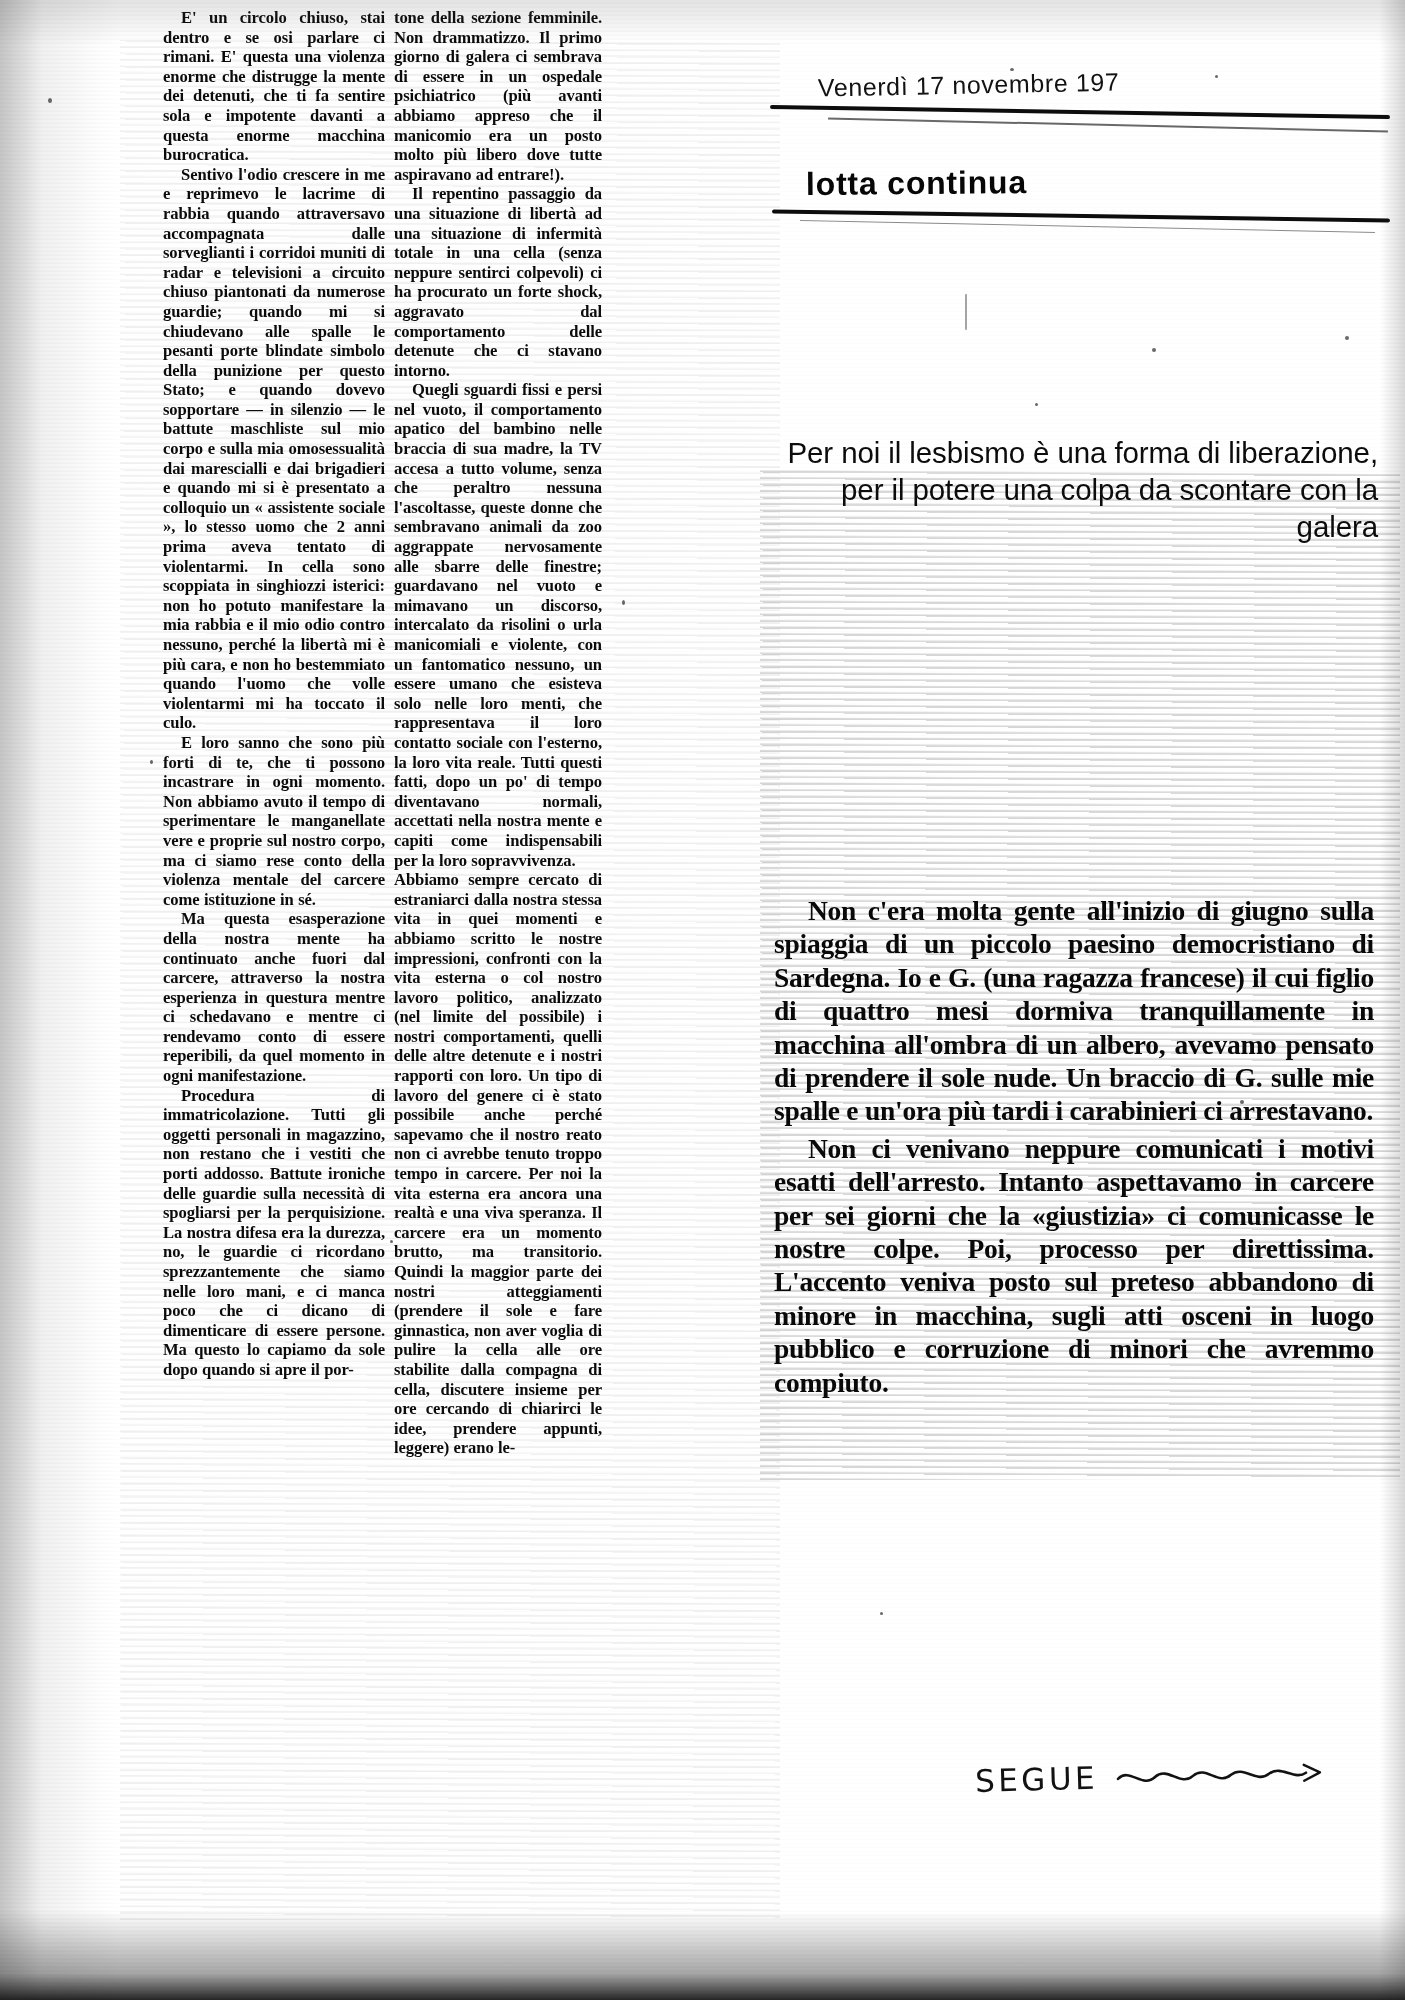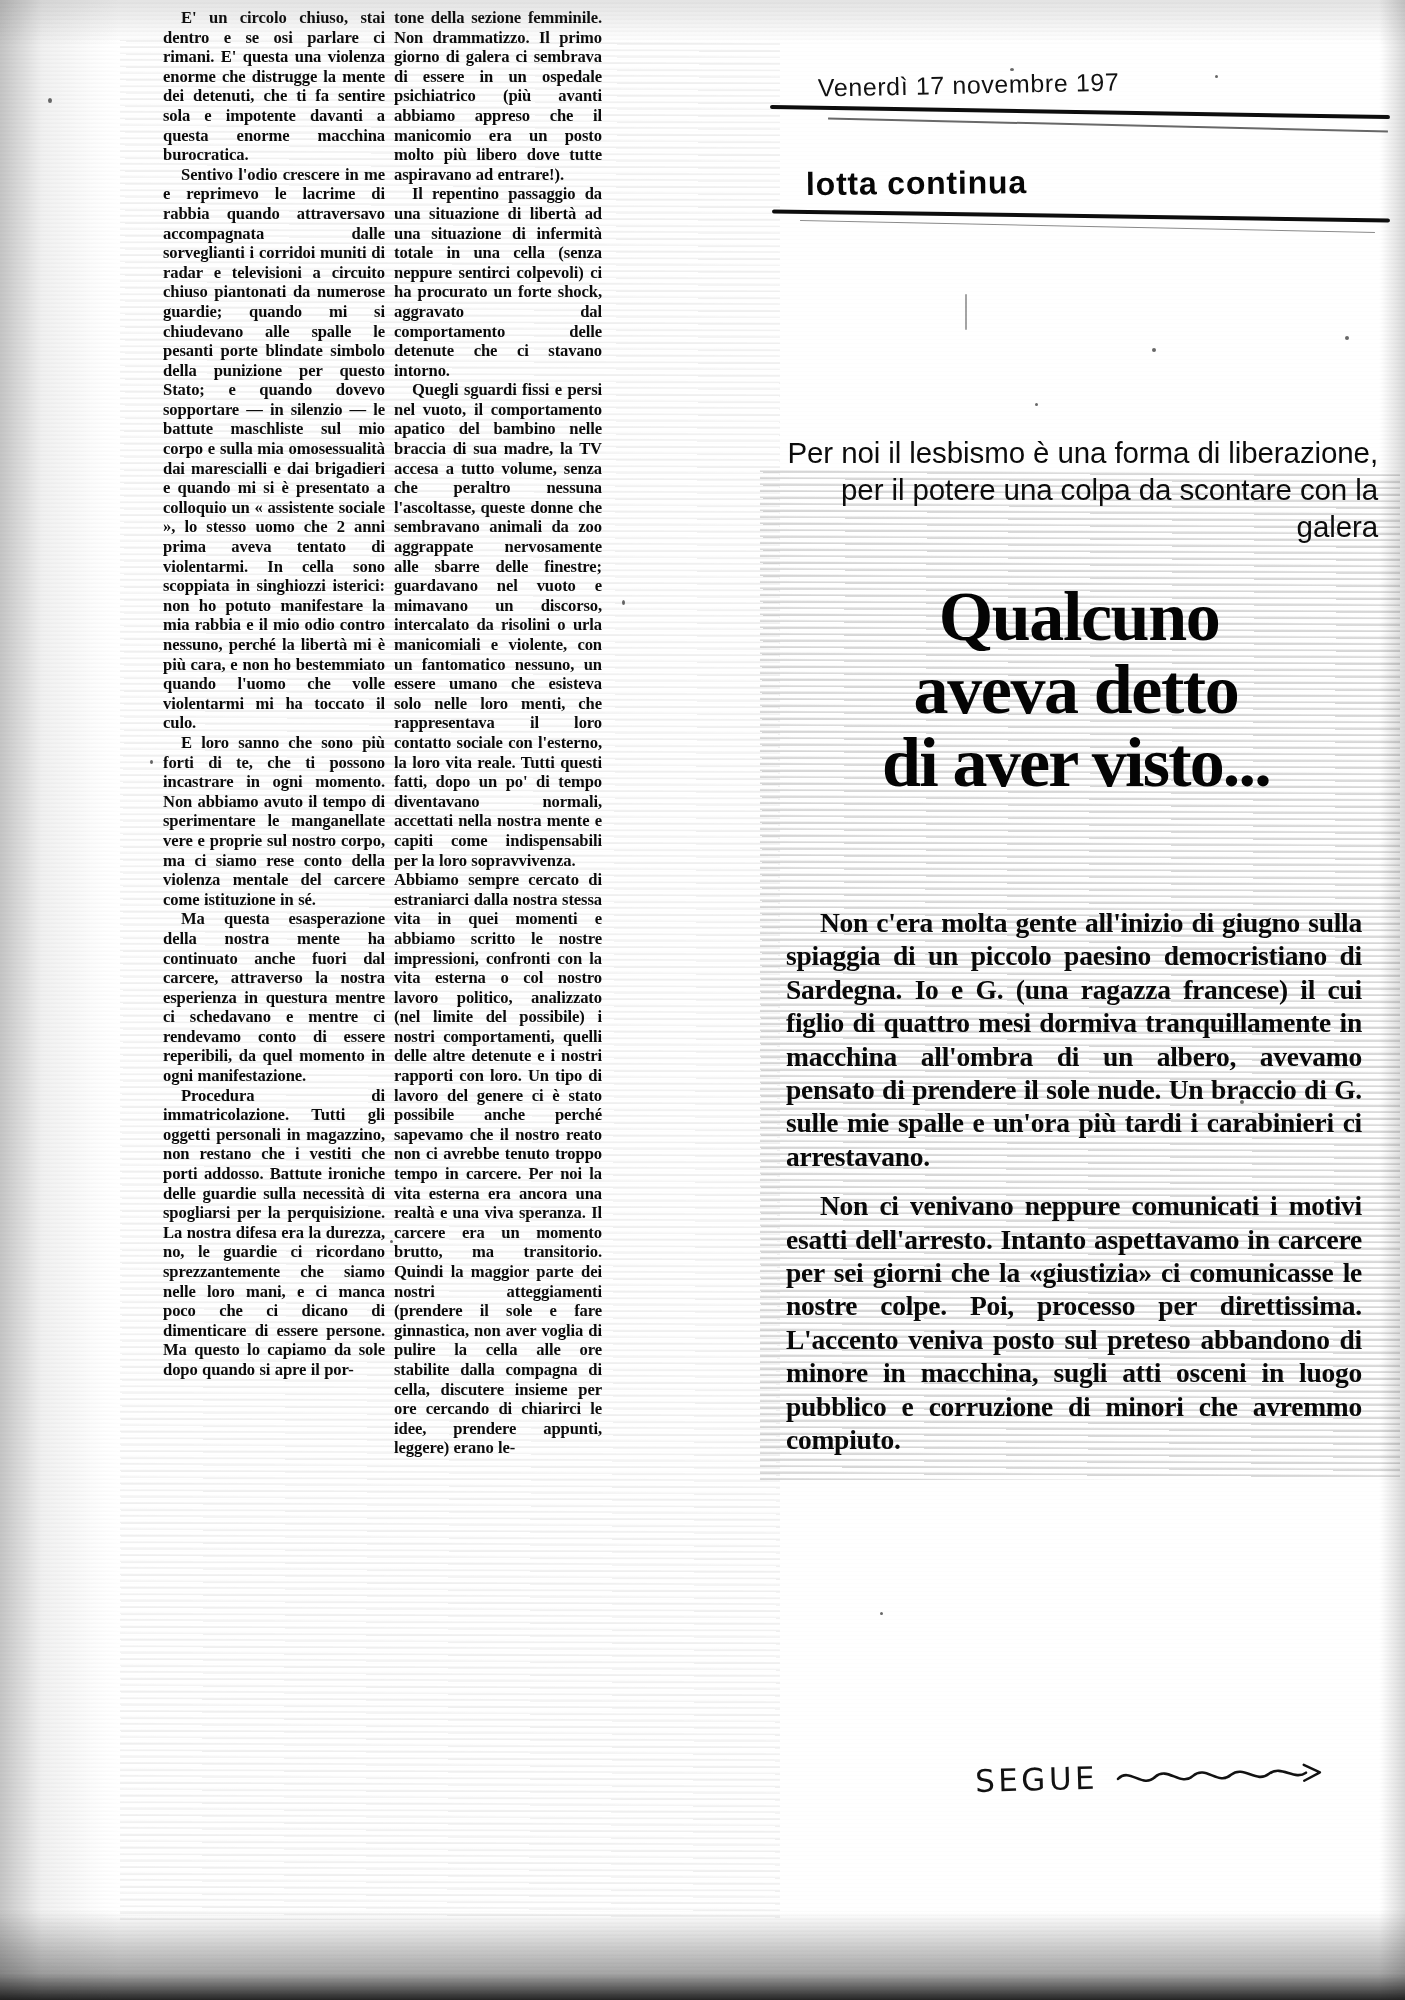--- a/index.html
+++ b/index.html
@@ -215,21 +215,21 @@
     z-index: 12;
     font-family: "Liberation Serif", serif;
     font-size: 27.5px;
     line-height: 33.4px;
     text-align: justify;
     font-weight: 600;
     letter-spacing: -0.25px;
     color: #120f0d;
   }
   #right-body p {
-    margin: 16px;
+    margin: 4px;
     text-indent: 34px;
     hyphens: auto;
   }
 
   
   #segue {
     position: absolute;
     left: 975px;
     top: 1758px;
     z-index: 20;
@@ -273,25 +273,20 @@
   <div class="date-line">Venerdì 17 novembre 197</div>
   <div class="rule-1"></div>
   <div class="rule-1b"></div>
 
   <div class="masthead">lotta continua</div>
   <div class="rule-2"></div>
   <div class="rule-2b"></div>
 
   <div id="kicker">Per noi il lesbismo è una forma di liberazione, per il potere una colpa da scontare con la galera</div>
 
-  <div id="headline">
-    <span class="ln ln-1">Qualcuno</span>
-    <span class="ln ln-2">aveva detto</span>
-    <span class="ln ln-3">di aver visto...</span>
-  </div>
 
   <div id="right-body">
     <p>Non c'era molta gente all'inizio di giugno sulla spiaggia di un piccolo paesino democristiano di Sardegna. Io e G. (una ragazza francese) il cui figlio di quattro mesi dormiva tranquillamente in macchina all'ombra di un albero, avevamo pensato di prendere il sole nude. Un braccio di G. sulle mie spalle e un'ora più tardi i carabinieri ci arrestavano.</p>
     <p>Non ci venivano neppure comunicati i motivi esatti dell'arresto. Intanto aspettavamo in carcere per sei giorni che la «giustizia» ci comunicasse le nostre colpe. Poi, processo per direttissima. L'accento veniva posto sul preteso abbandono di minore in macchina, sugli atti osceni in luogo pubblico e corruzione di minori che avremmo compiuto.</p>
   </div>
 
   <div id="segue">
     <span class="word">SEGUE</span>
     <svg width="215" height="30" viewBox="0 0 215 30">
       <path d="M2,17 C14,5 26,28 39,16 C52,5 64,27 77,16 C90,5 102,27 115,16 C128,6 140,26 153,16 C166,7 178,24 190,16" fill="none" stroke="#1a1816" stroke-width="2.6" stroke-linecap="round"></path>

